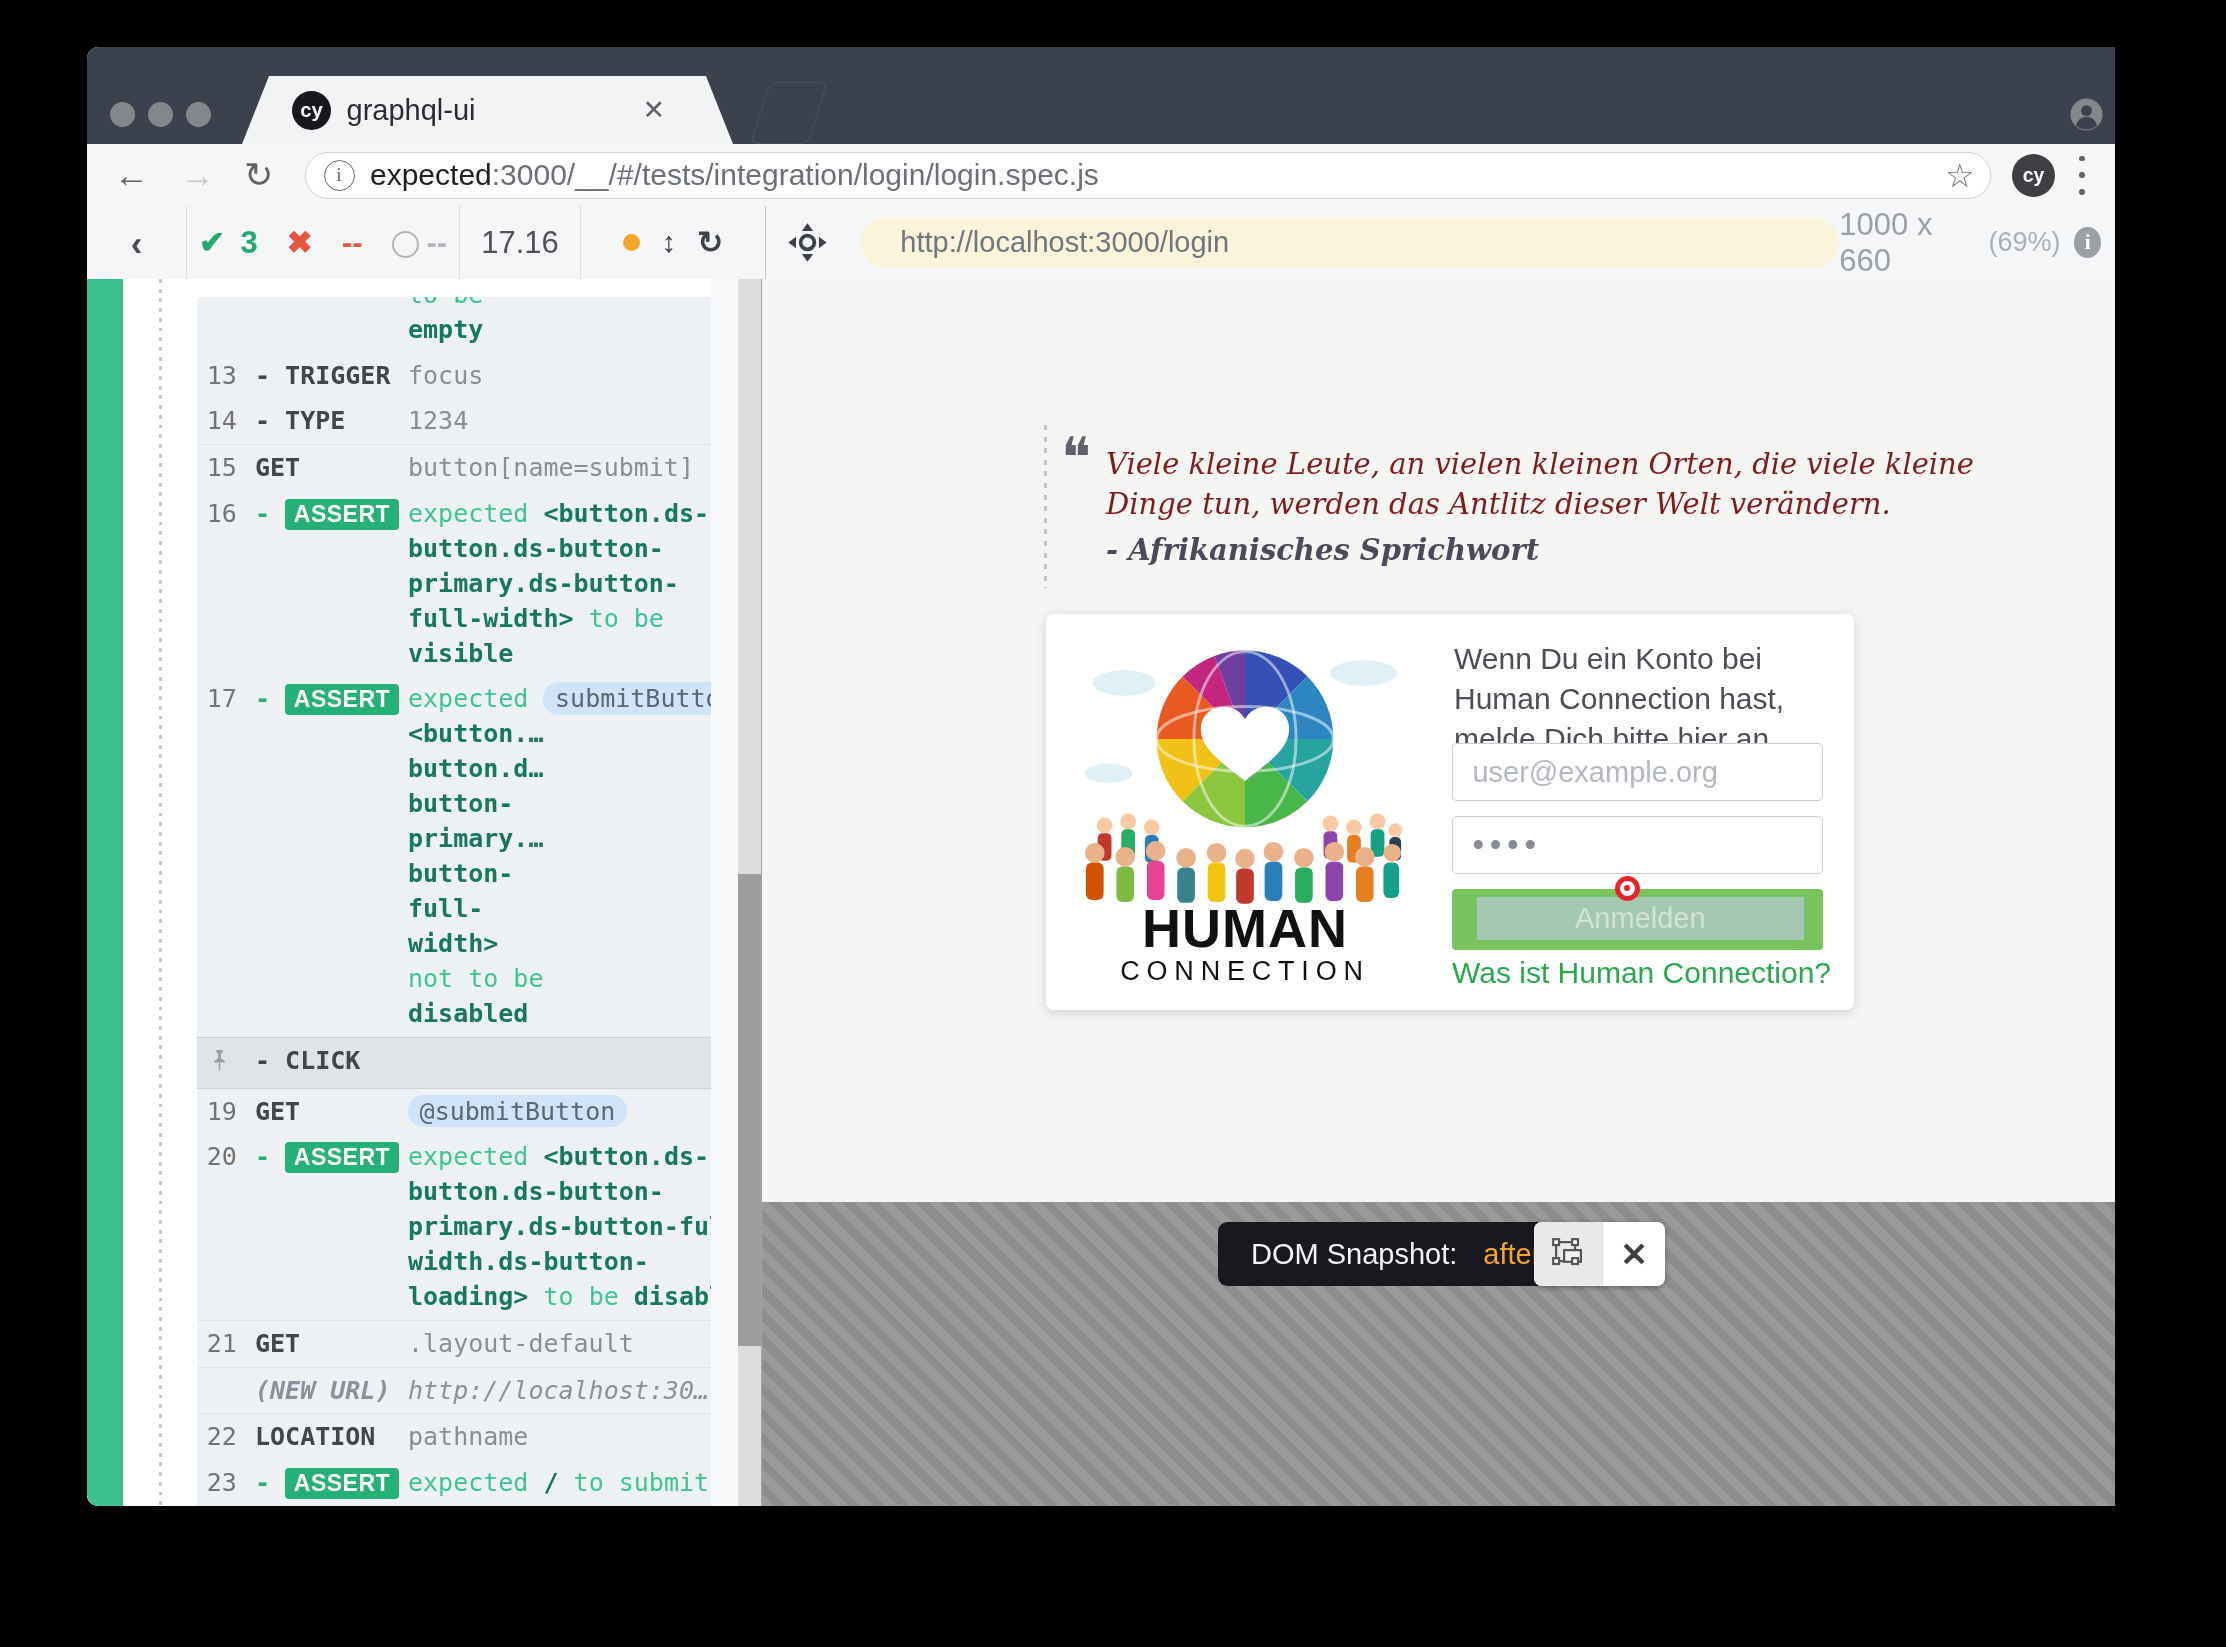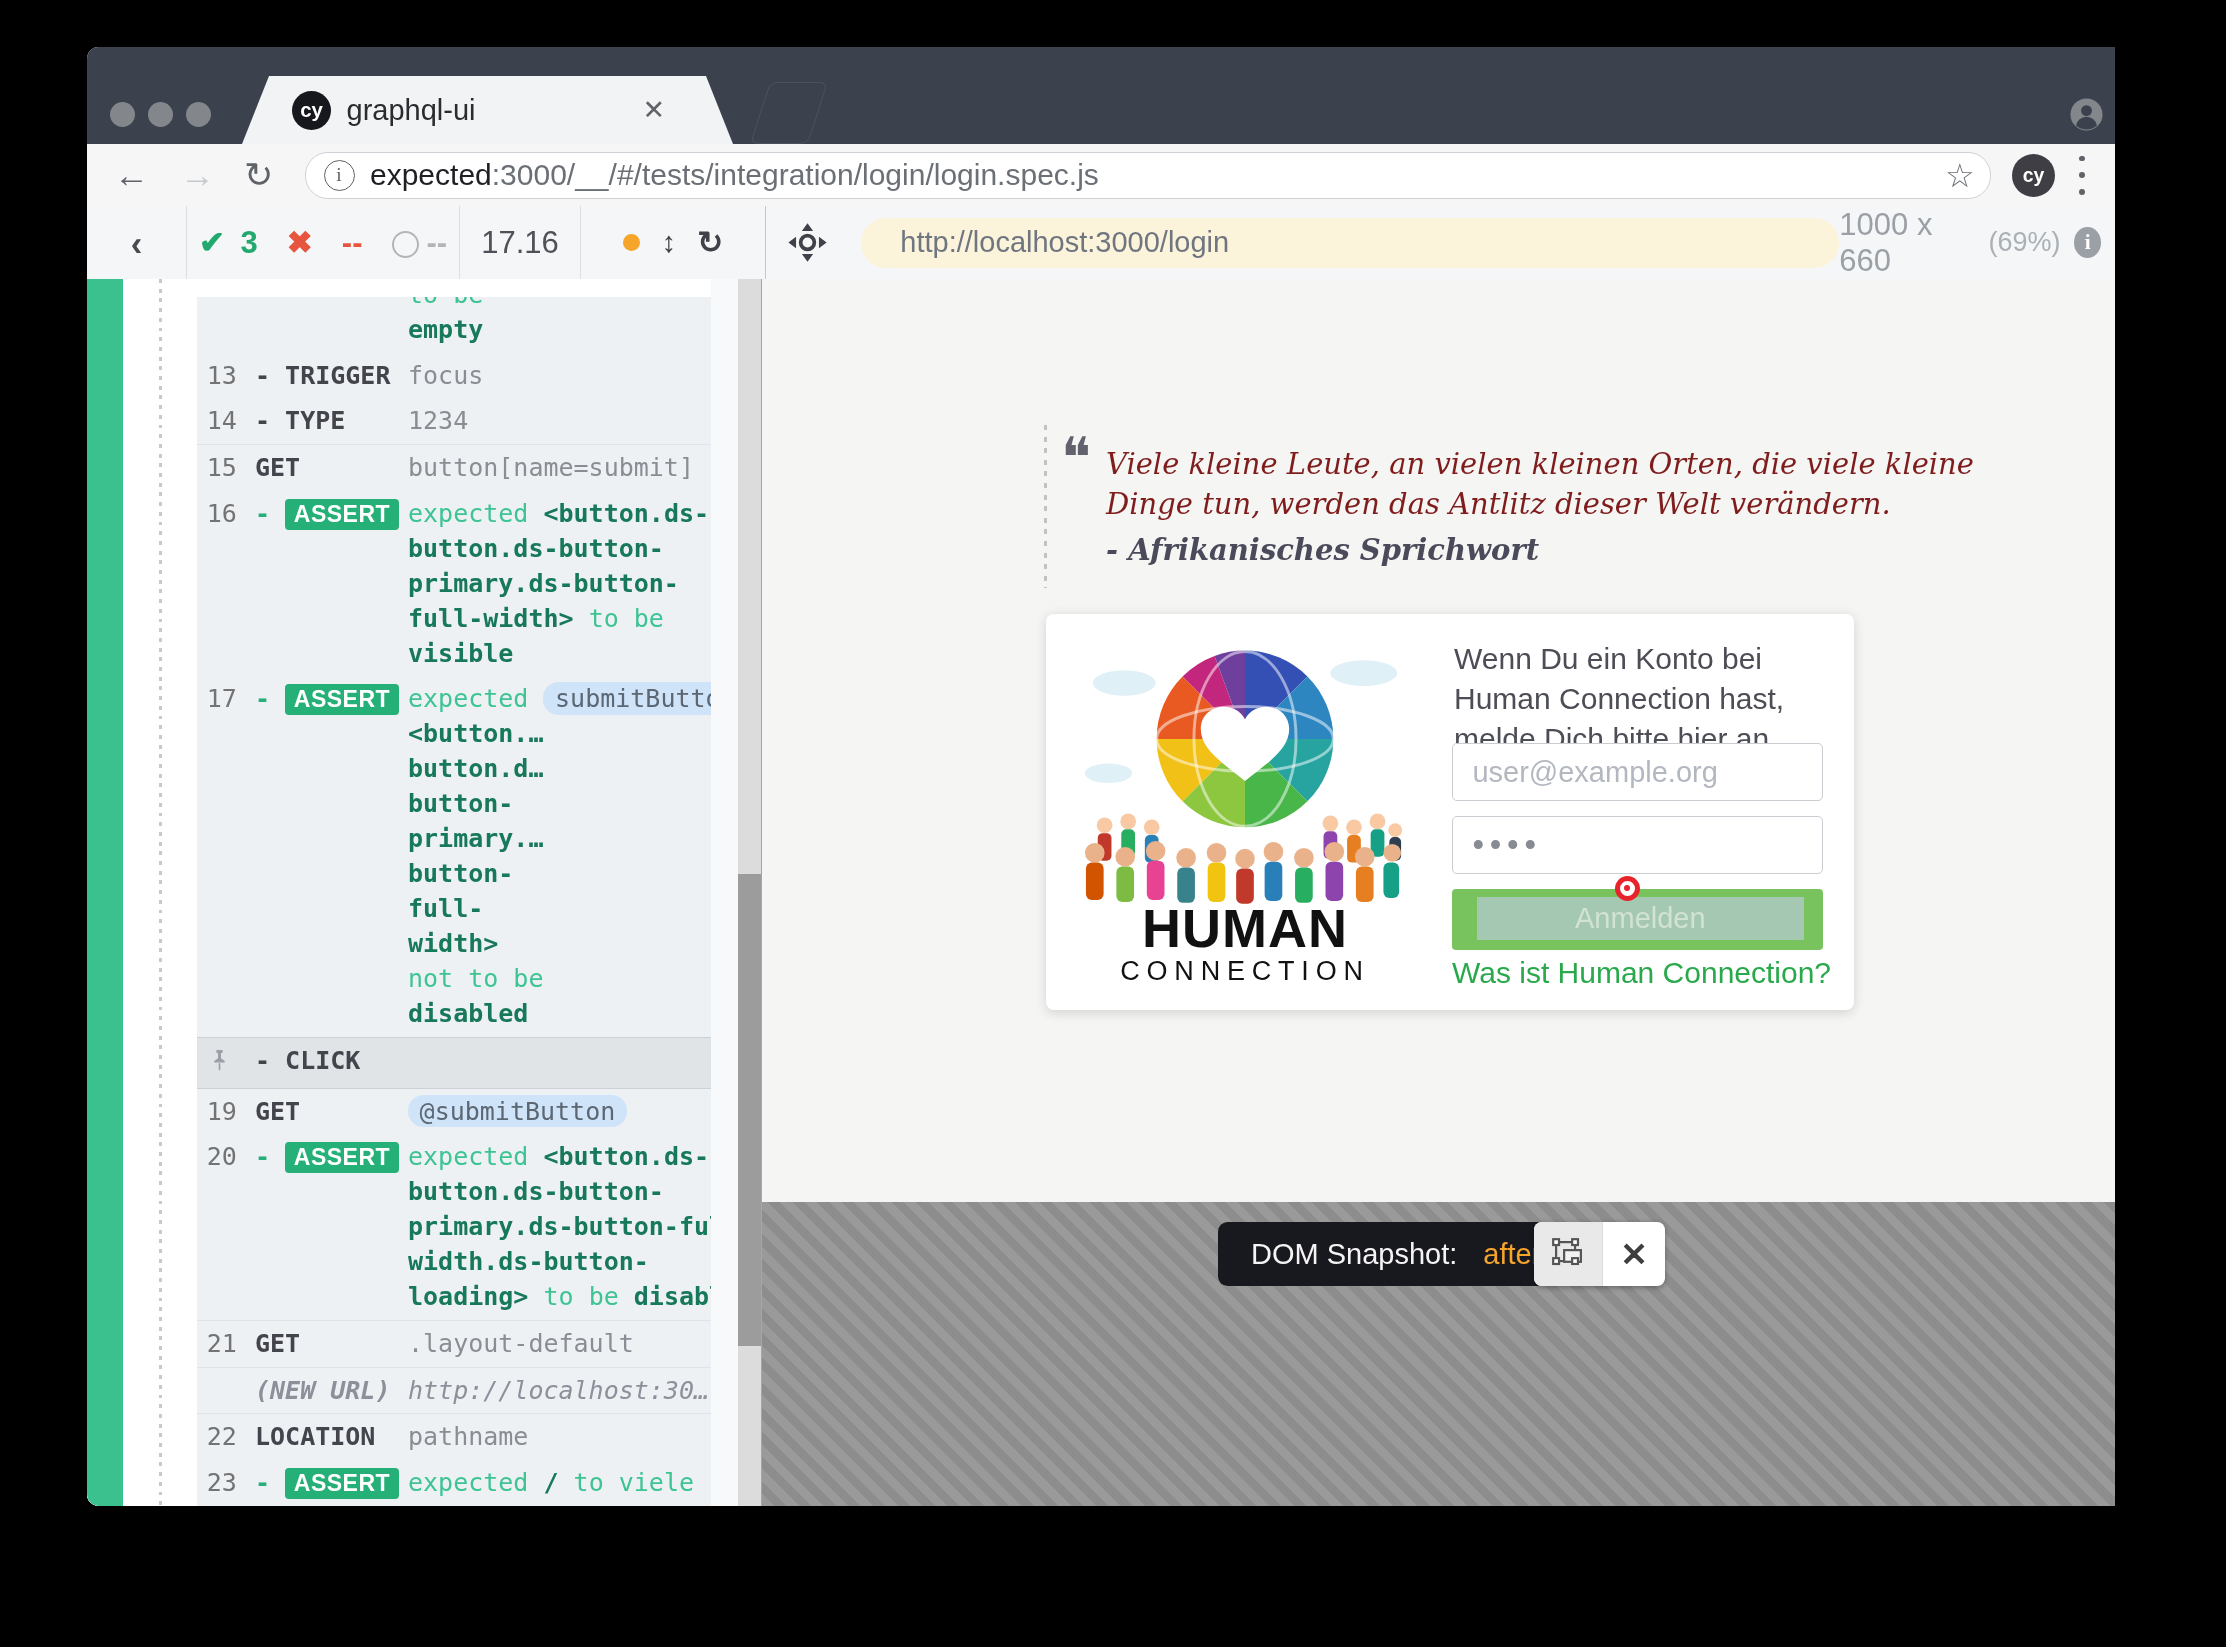--- a/index.html
+++ b/index.html
@@ -326,21 +326,21 @@
               <div class="cmd-num">22</div>
               <div class="cmd-name">LOCATION</div>
               <div class="cmd-val">
                 <div class="vline"><span class="seg-p">pathname</span></div>
               </div>
             </div>
             <div class="cmd-row">
               <div class="cmd-num">23</div>
               <div class="cmd-name"><span class="dash-green">- </span><span class="assert-badge">ASSERT</span></div>
               <div class="cmd-val">
-                <div class="vline"><span class="seg-l">expected </span><span class="seg-b">/</span><span class="seg-l"> to viele</span></div>
+                <div class="vline"><span class="seg-l">expected </span><span class="seg-b">/</span><span class="seg-l"> to submit</span></div>
                 <div class="vline"><span class="seg-b">/</span></div>
               </div>
             </div>
           </div>
       </div>
       <div class="scroll-zone">
         <div class="scroll-track">
           <div class="scroll-thumb"></div>
         </div>
       </div>

